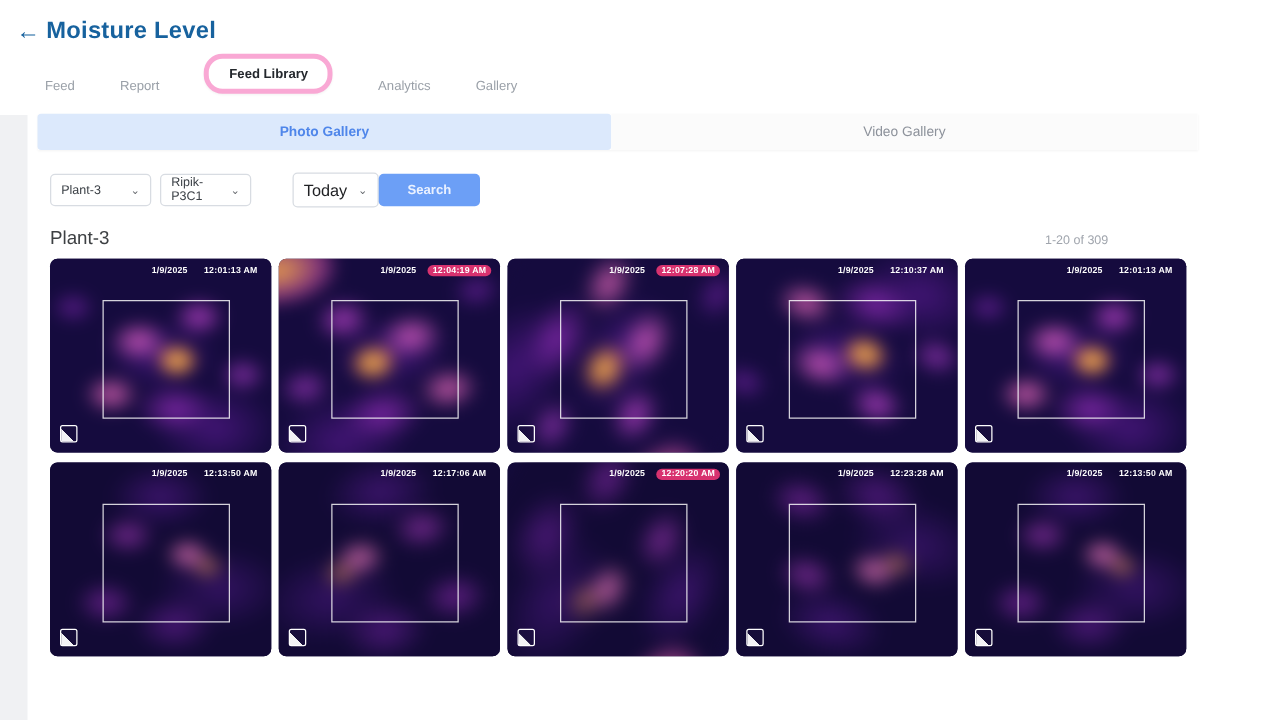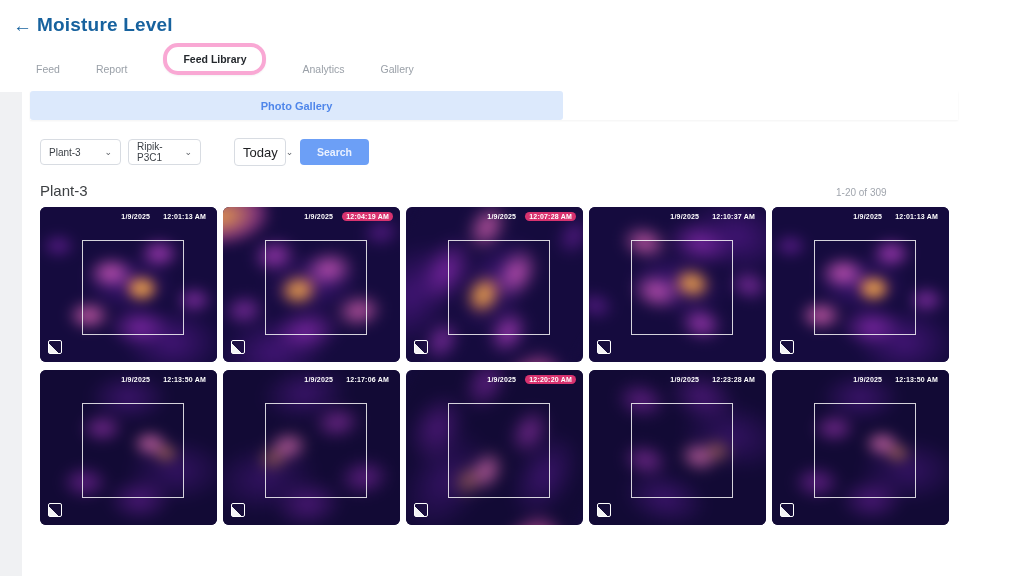--- a/index.html
+++ b/index.html
@@ -14,34 +14,34 @@
   
   .nav{position:absolute;left:36px;top:47px;height:28px;display:flex;align-items:flex-end;gap:36px;}
   .nav .tab{font-size:10.5px;color:#9aa0a8;cursor:pointer;white-space:nowrap;}
   .nav .tab.pill{background:#fff;border:4px solid #f9a8d4;border-radius:15px;padding:6px 16px;
                  color:#24282d;font-weight:700;box-shadow:0 1px 2px rgba(0,0,0,.05);}
 
   
   .gal-tabs{position:absolute;left:30px;top:91px;width:928px;height:29px;display:flex;
             box-shadow:0 1px 2px rgba(0,0,0,.05);}
   .gal-tab{display:flex;align-items:center;justify-content:center;font-size:11px;cursor:pointer;}
-  .gal-tab.photo{width:533px;background:#dce9fc;color:#4f86ea;font-weight:700;border-radius:3px;}
+  .gal-tab.photo{width:459px;background:#dce9fc;color:#4f86ea;font-weight:700;border-radius:3px;}
   .gal-tab.video{flex:1;background:#fbfbfb;color:#8d929b;}
 
   
   .filters{position:absolute;left:40px;top:138px;display:flex;align-items:center;}
   .select{display:flex;align-items:center;justify-content:space-between;border:1px solid #d8dce2;
           border-radius:4px;background:#fff;height:26px;box-sizing:border-box;padding:0 8px;cursor:pointer;}
   .select .lbl{font-size:10px;color:#3a3f45;}
   .select .chev{font-size:9px;color:#5f6368;margin-left:8px;line-height:1;}
   .sel-plant{width:81px;margin-right:7px;}
   .sel-cam{width:73px;margin-right:33px;}
-  .sel-date{width:52px;margin-right:14px;height:28px;}
+  .sel-date{width:69px;height:28px;}
   .sel-date .lbl{font-size:13px;color:#202124;}
-  .search-btn{width:69px;height:26px;background:#6c9ff6;border:none;border-radius:4px;color:#eaf1ff;
+  .search-btn{width:81px;height:26px;background:#6c9ff6;border:none;border-radius:4px;color:#eaf1ff;
               font-size:10.5px;font-weight:700;cursor:pointer;font-family:inherit;}
 
   
   .section-title{position:absolute;left:40px;top:182px;font-size:15px;color:#3d4043;}
   .pagination{position:absolute;left:836px;top:187px;display:flex;align-items:center;gap:20px;flex-direction:column;}
   .pag-range{font-size:10px;color:#a0a5ad;}
   .pag-arrow{font-size:12px;color:#9aa0a8;cursor:pointer;line-height:1;}
   .pag-arrow.prev{color:#c3c7cd;}
 
   
@@ -96,20 +96,21 @@
   <div class="nav">
     <span class="tab">Feed</span>
     <span class="tab">Report</span>
     <span class="tab pill">Feed Library</span>
     <span class="tab">Analytics</span>
     <span class="tab">Gallery</span>
   </div>
 
   <div class="gal-tabs">
     <div class="gal-tab photo">Photo Gallery</div>
+    <div class="gal-tab video">Video Gallery</div>
   </div>
 
   <div class="filters">
     <div class="select sel-plant">
       <span class="lbl">Plant-3</span>
       <span class="chev">⌄</span>
     </div>
     <div class="select sel-cam">
       <span class="lbl">Ripik-P3C1</span>
       <span class="chev">⌄</span>

